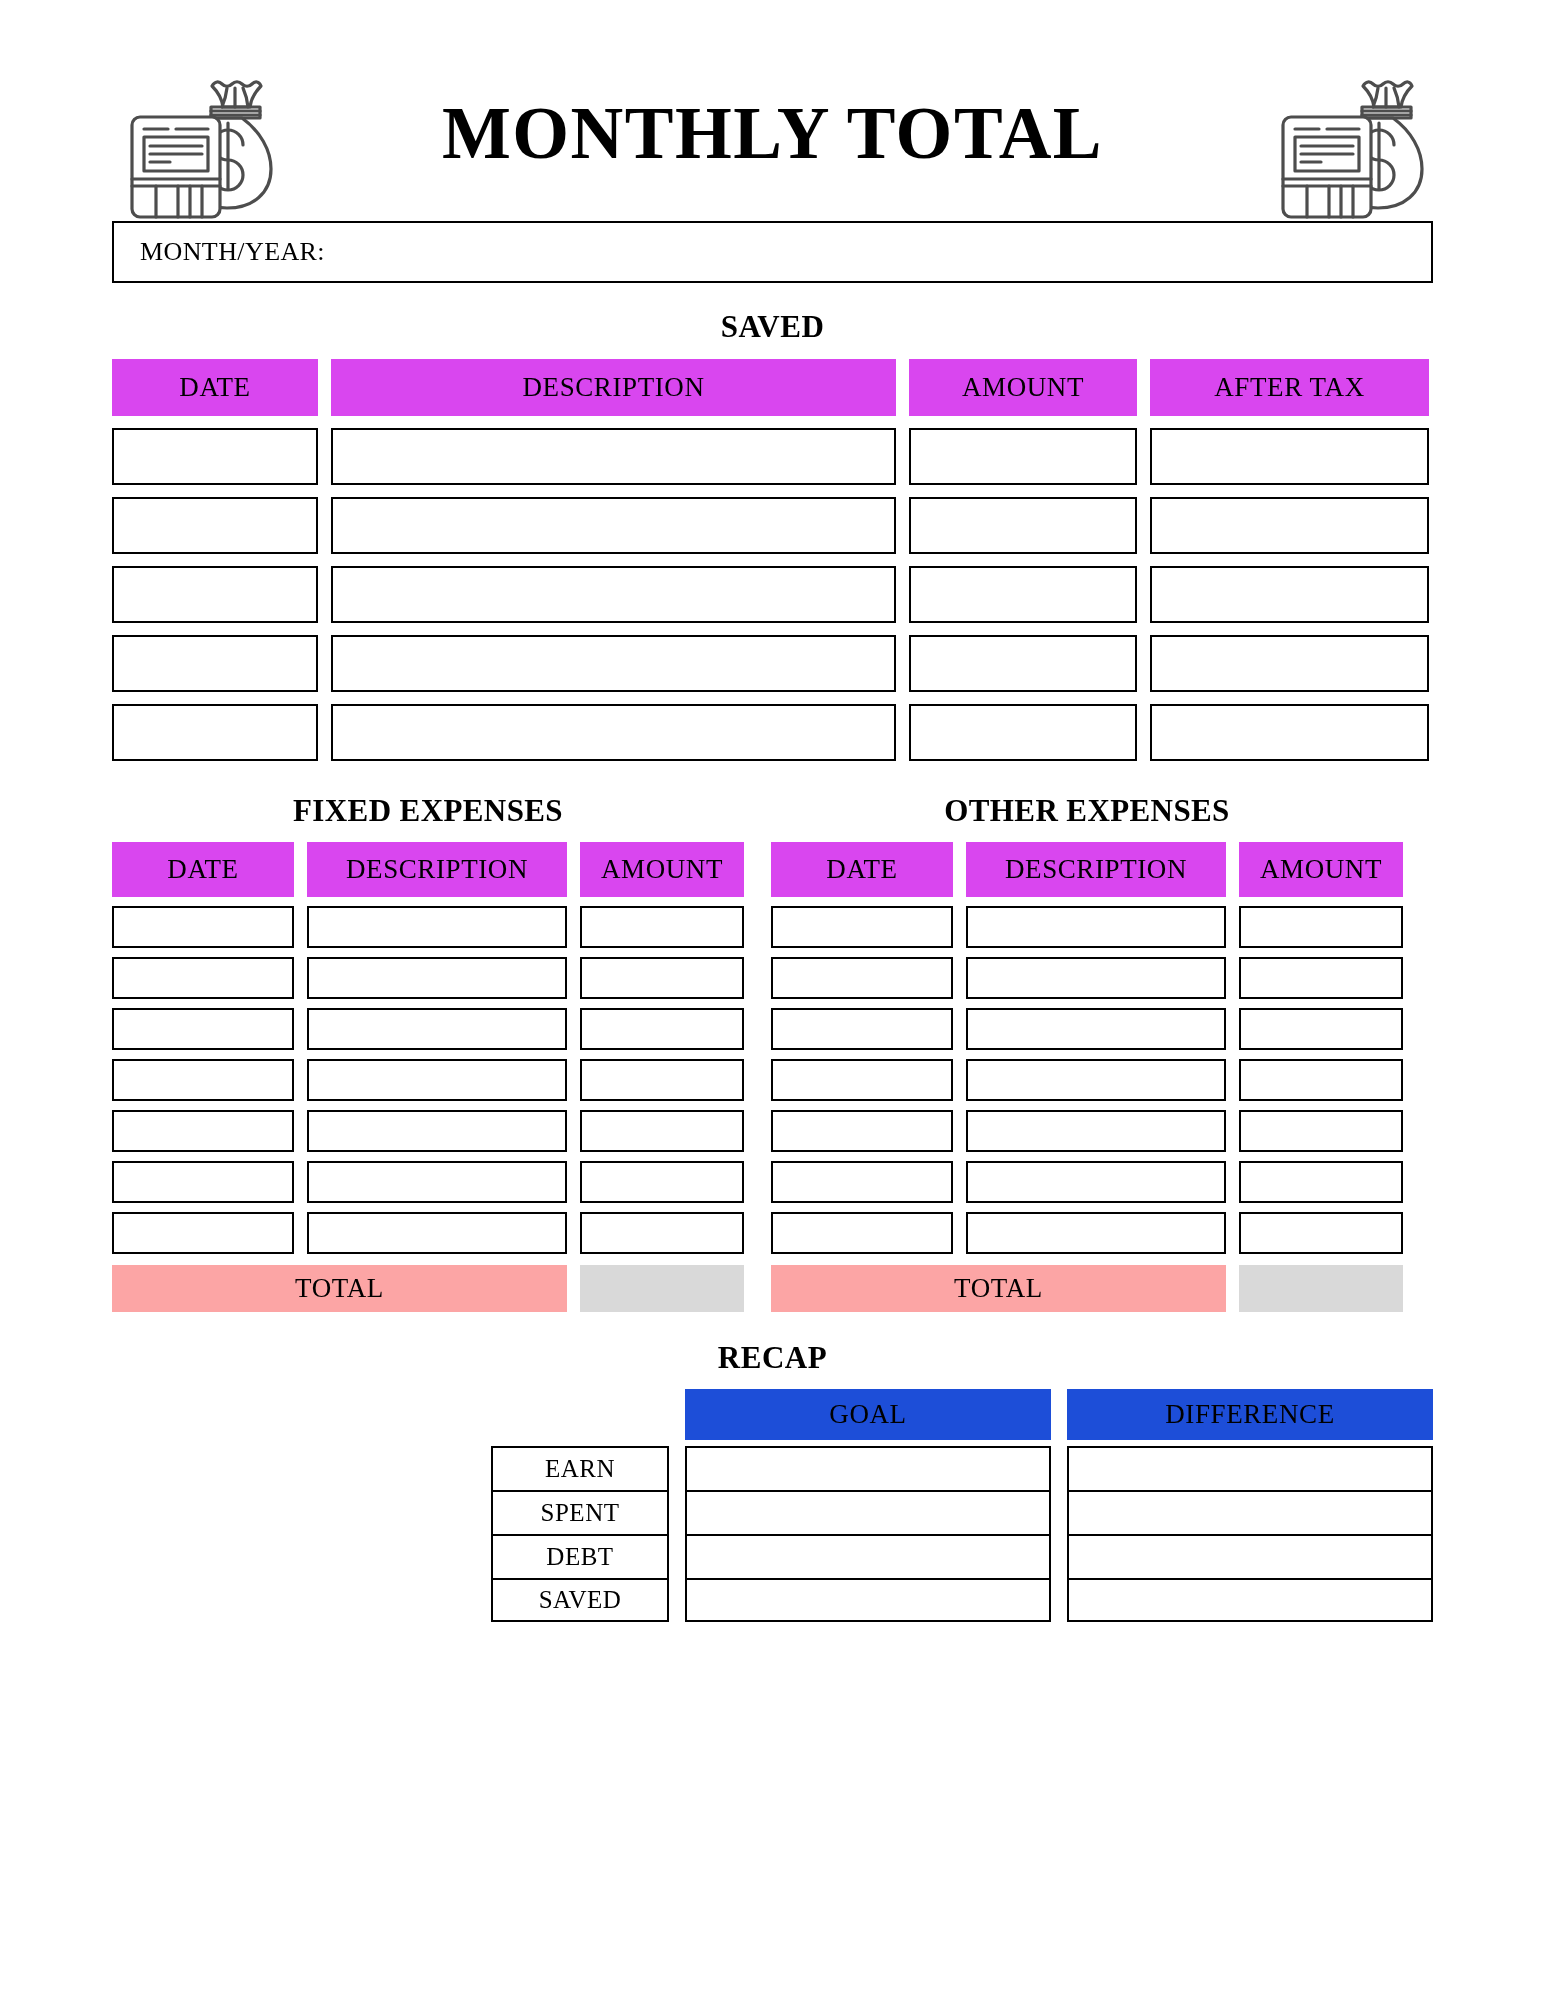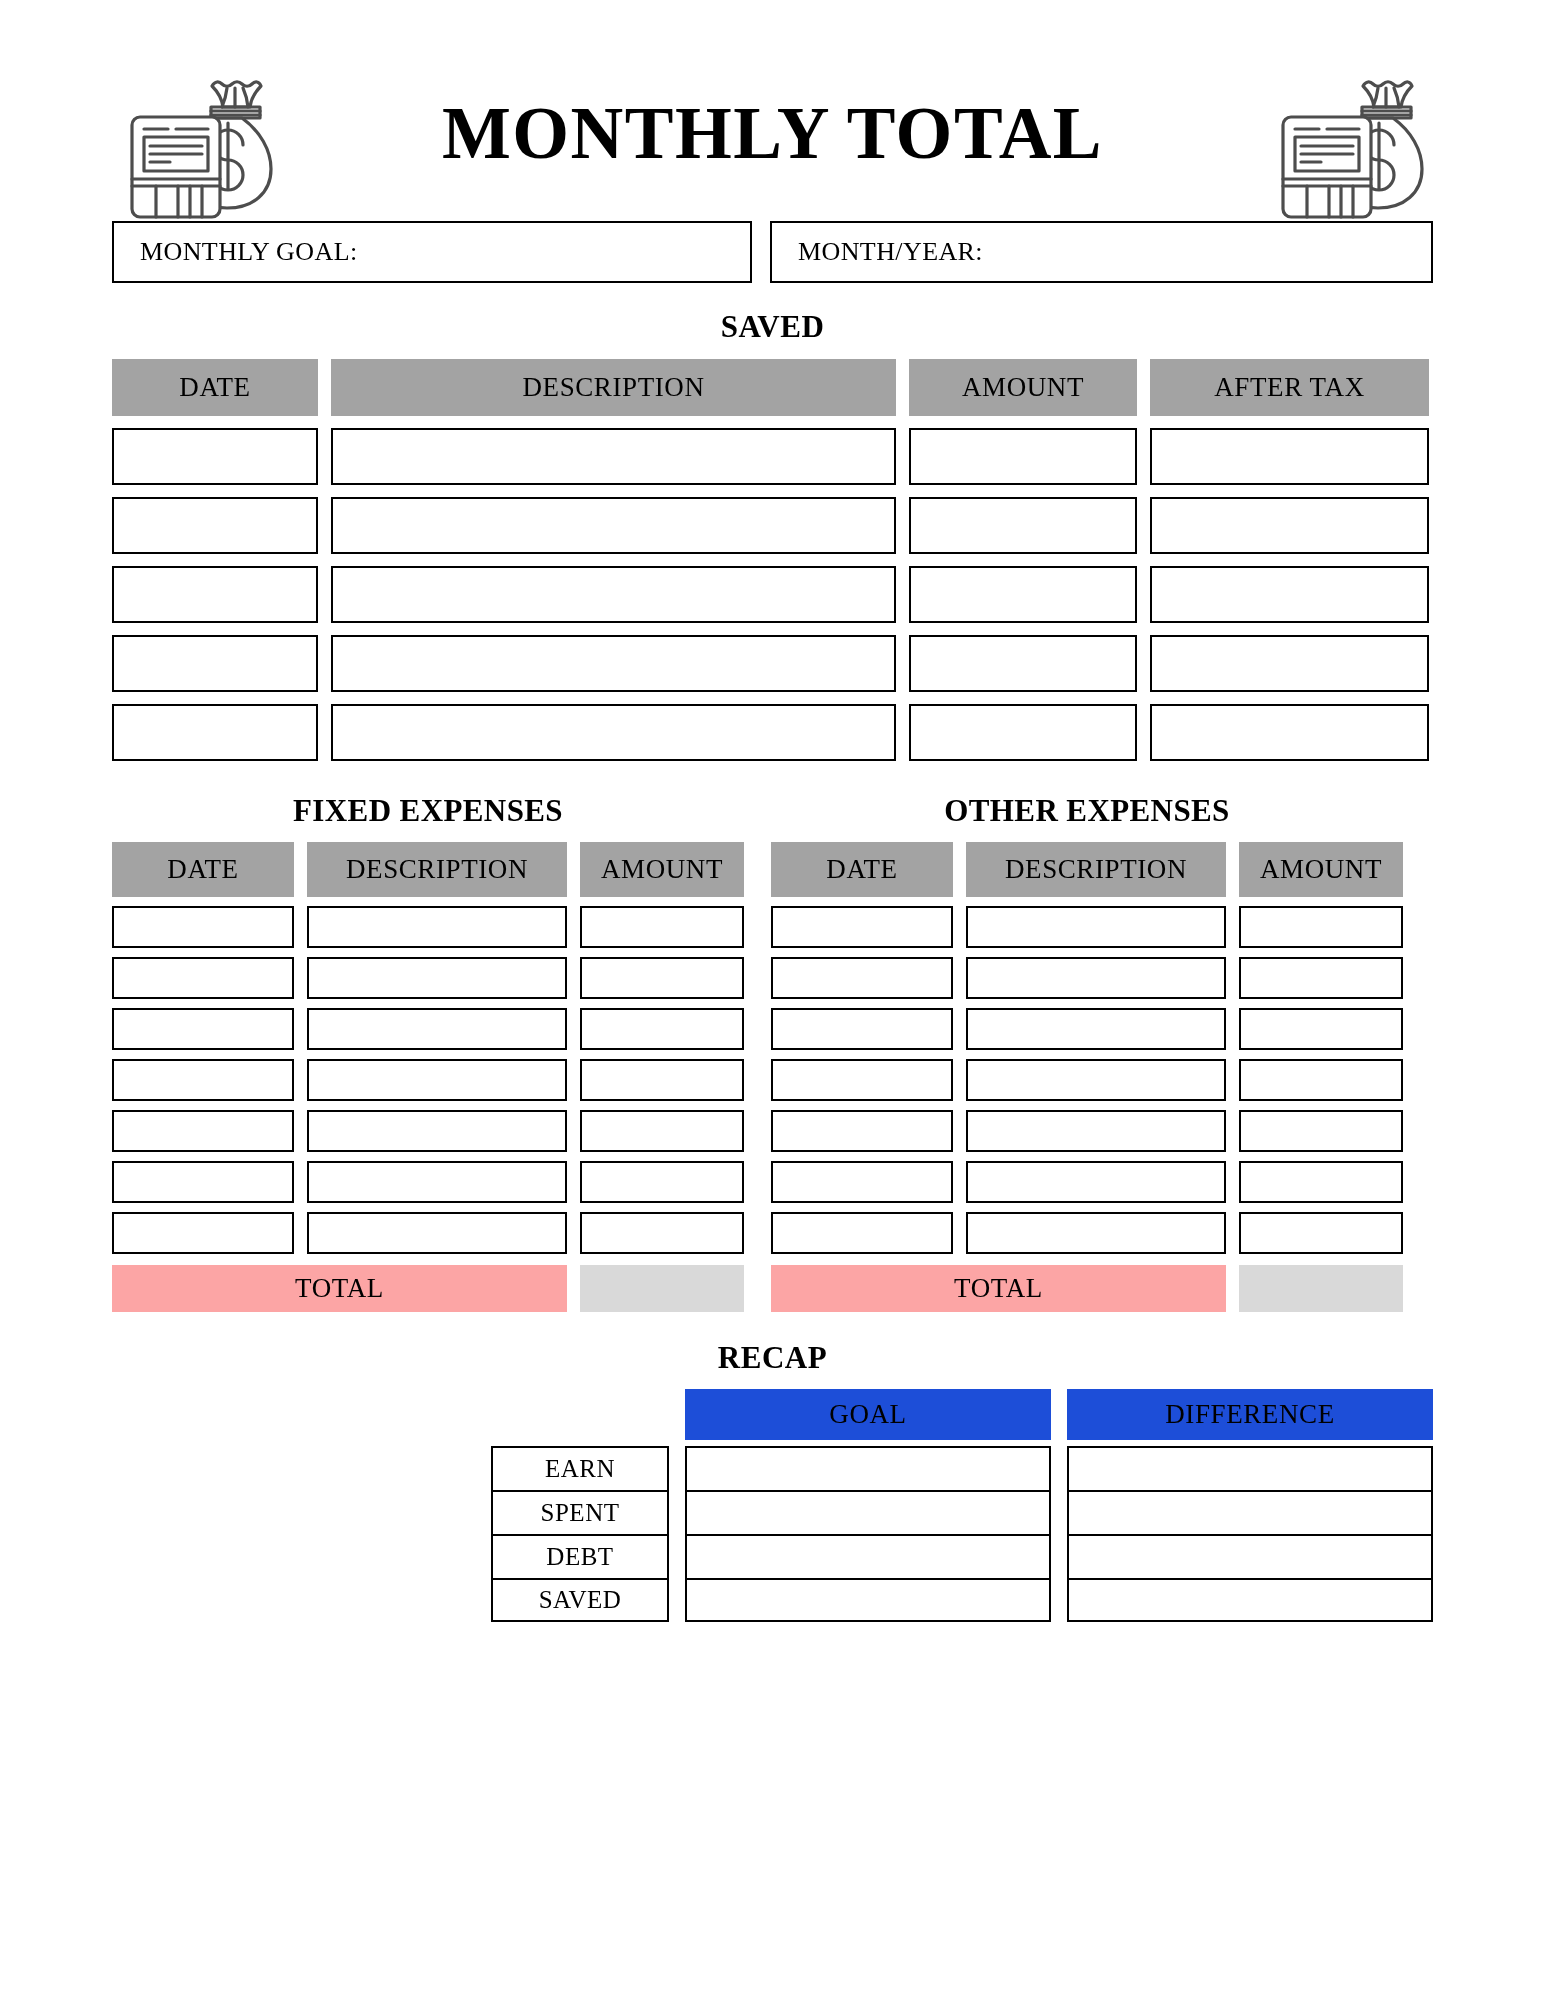--- a/index.html
+++ b/index.html
@@ -69,21 +69,21 @@
     font-size: 31px;
     letter-spacing: 0.5px;
     line-height: 1;
   }
   .st-income { margin-top: 28px; margin-bottom: 17px; }
   .st-recap  { margin-top: 30px; margin-bottom: 16px; }
 
   
   .hdr-row { display: flex; gap: 13px; }
   .hdr-cell {
-    background: #a3a3a3;
+    background: #d946ef;
     height: 57px;
     display: flex;
     align-items: center;
     justify-content: center;
     font-size: 27px;
     letter-spacing: 0.6px;
     text-align: center;
   }
   .data-row { display: flex; gap: 13px; margin-top: 11px; }
   .data-cell {
@@ -224,23 +224,20 @@
         <path d="M32 80 h24 M64 80 h32"></path>
         <rect x="32" y="88" width="64" height="34"></rect>
         <path d="M38 97 h52 M38 105 h52 M38 113 h20"></path>
         <path d="M20 130 h88 M20 137 h88"></path>
         <path d="M44 137 v31 M66 137 v31 M78 137 v31 M90 137 v31"></path>
       </svg>
     </div>
   </div>
 
   <div class="goalrow">
-    <div class="goalbox goal">
-      <span>MONTHLY GOAL:</span>
-    </div>
     <div class="goalbox month">
       <span>MONTH/YEAR:</span>
     </div>
   </div>
 
   <div class="section-title st-income">SAVED</div>
 
   <div class="income">
     <div class="hdr-row">
       <div class="hdr-cell c-date">DATE</div>

